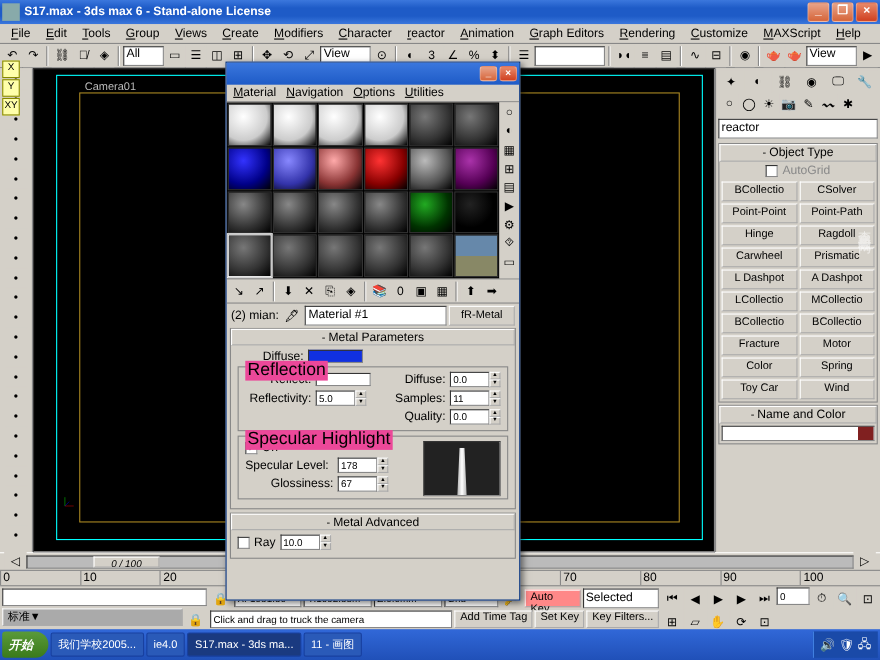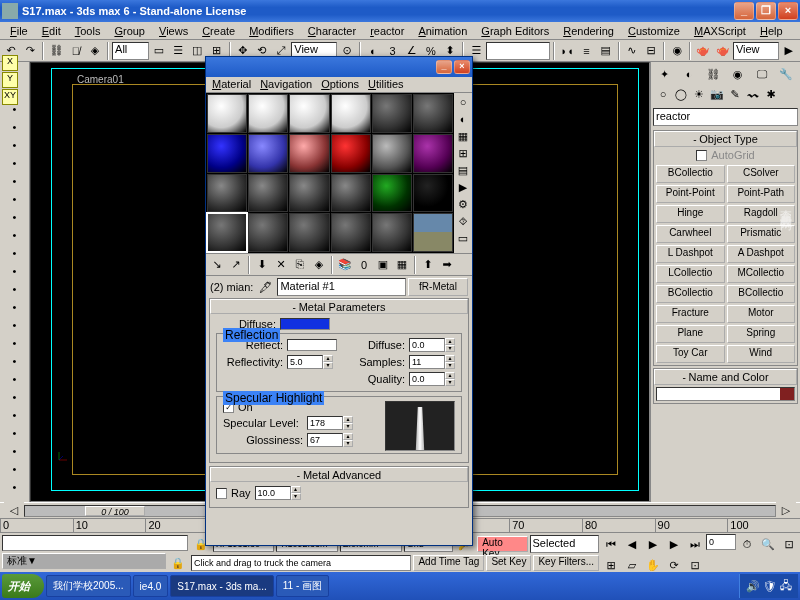--- a/index.html
+++ b/index.html
@@ -97,21 +97,21 @@
 .me-roll-hdr { text-align:center; border:1px outset #fff; background:#d4d0c8; padding:0; font-size:10px; height:15px; line-height:14px; }
 .me-roll-body { padding:4px 6px; font-size:10px; }
 .prow { display:flex; align-items:center; gap:4px; margin-bottom:3px; }
 .plabel { width:60px; text-align:right; }
 .pswatch { width:50px; height:12px; border:1px inset #888; }
 .spinner { display:flex; }
 .spinner input { width:36px; height:14px; border:1px inset #888; font-size:9px; padding:0 2px; }
 .spinbtns { width:10px; display:flex; flex-direction:column; }
 .spinbtns div { height:7px; border:1px outset #fff; font-size:6px; text-align:center; line-height:4px; }
 .fieldset { border:1px solid #888; padding:4px 6px 2px; margin-bottom:4px; position:relative; }
-.fieldset .legend { position:absolute; top:-6px; left:6px; background:#3b82f6; padding:0 2px; font-size:12px; }
+.fieldset .legend { position:absolute; top:-6px; left:6px; background:#ec4899; padding:0 2px; font-size:16px; }
 .spec-graph { width:70px; height:50px; background:#222; border:1px inset #888; position:relative; margin-left:auto; }
 .spec-graph::after { content:""; position:absolute; left:20px; right:20px; top:5px; bottom:0; background:linear-gradient(to right,#222 0%,#ccc 40%,#fff 50%,#ccc 60%,#222 100%); clip-path:polygon(0 100%,35% 100%,42% 0,58% 0,65% 100%,100% 100%); }
 .chk { width:11px; height:11px; border:1px inset #888; background:#fff; display:inline-flex; align-items:center; justify-content:center; font-size:8px; }
 
 .watermark { position:absolute; right:6px; top:200px; writing-mode:vertical-rl; color:#fff; font-size:12px; opacity:0.6; letter-spacing:2px; z-index:20; }
 
 svg { width:12px; height:12px; }
 </style>
 </head>
 <body>
@@ -272,21 +272,21 @@
             <div class="rbtn">Carwheel</div>
             <div class="rbtn">Prismatic</div>
             <div class="rbtn">L Dashpot</div>
             <div class="rbtn">A Dashpot</div>
             <div class="rbtn">LCollectio</div>
             <div class="rbtn">MCollectio</div>
             <div class="rbtn">BCollectio</div>
             <div class="rbtn">BCollectio</div>
             <div class="rbtn">Fracture</div>
             <div class="rbtn">Motor</div>
-            <div class="rbtn">Plane</div>
+            <div class="rbtn">Color</div>
             <div class="rbtn">Spring</div>
             <div class="rbtn">Toy Car</div>
             <div class="rbtn">Wind</div>
           </div>
       </div>
       <div class="rollout">
         <div class="rollout-hdr">- <span>Name and Color</span></div>
         <div class="rollout-body">
           <div class="colorswatch"></div>
         </div>

